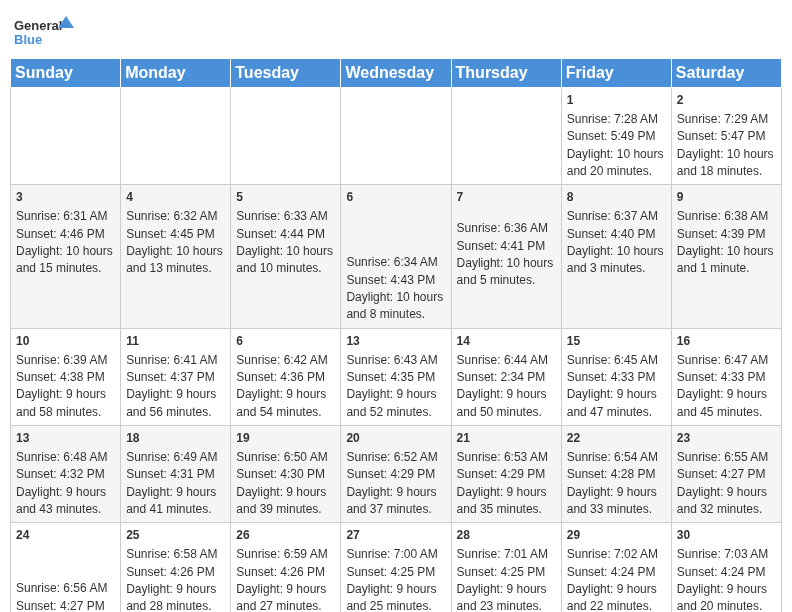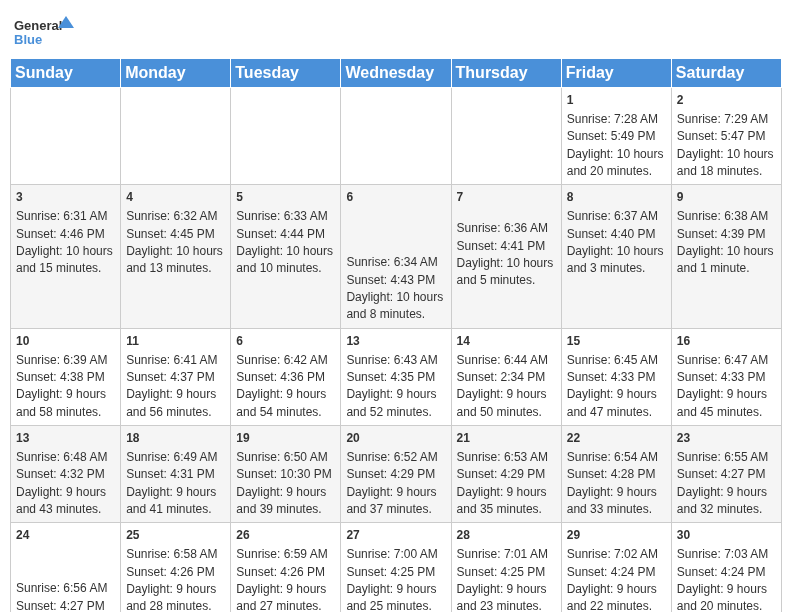--- a/index.html
+++ b/index.html
@@ -240,21 +240,21 @@
         <td>
           <span class="day-num">18</span>
           <div class="day-info" style="white-space: pre-line;">Sunrise: 6:49 AM
 Sunset: 4:31 PM
 Daylight: 9 hours
 and 41 minutes.</div>
         </td>
         <td>
           <span class="day-num">19</span>
           <div class="day-info" style="white-space: pre-line;">Sunrise: 6:50 AM
-Sunset: 10:30 PM
+Sunset: 4:30 PM
 Daylight: 9 hours
 and 39 minutes.</div>
         </td>
         <td>
           <span class="day-num">20</span>
           <div class="day-info" style="white-space: pre-line;">Sunrise: 6:52 AM
 Sunset: 4:29 PM
 Daylight: 9 hours
 and 37 minutes.</div>
         </td>

